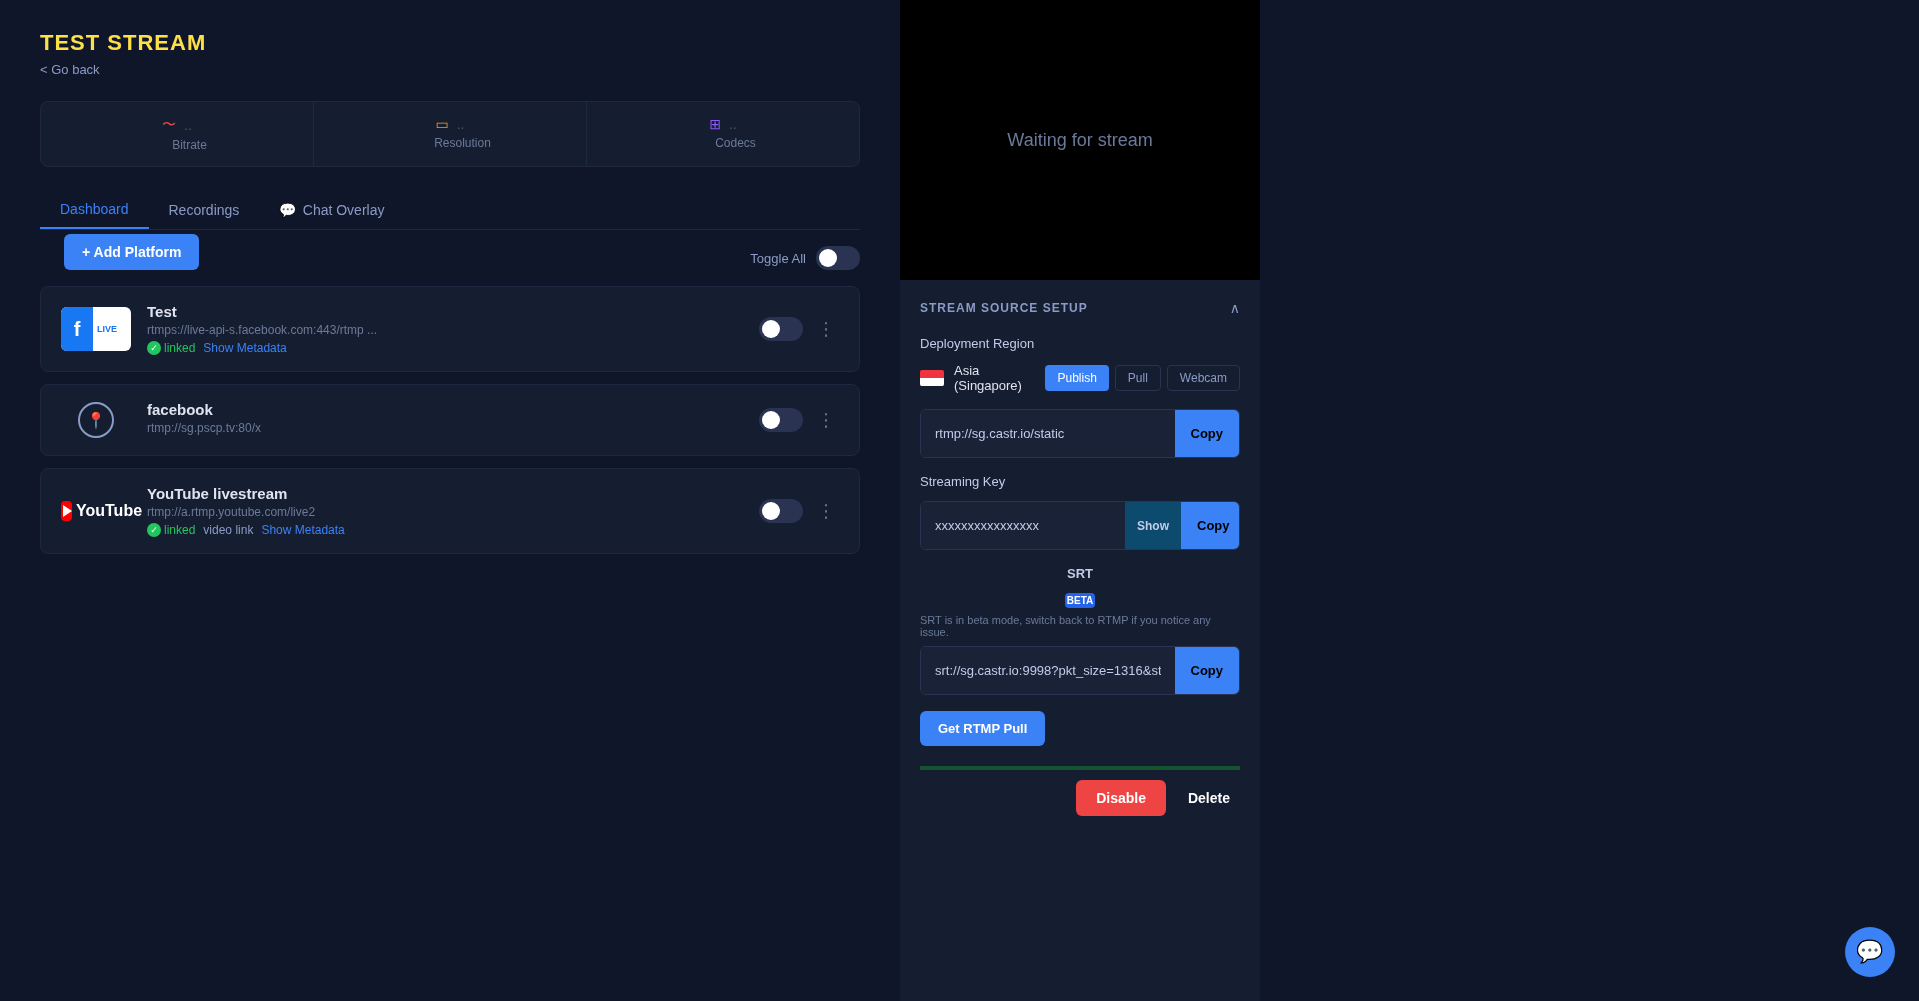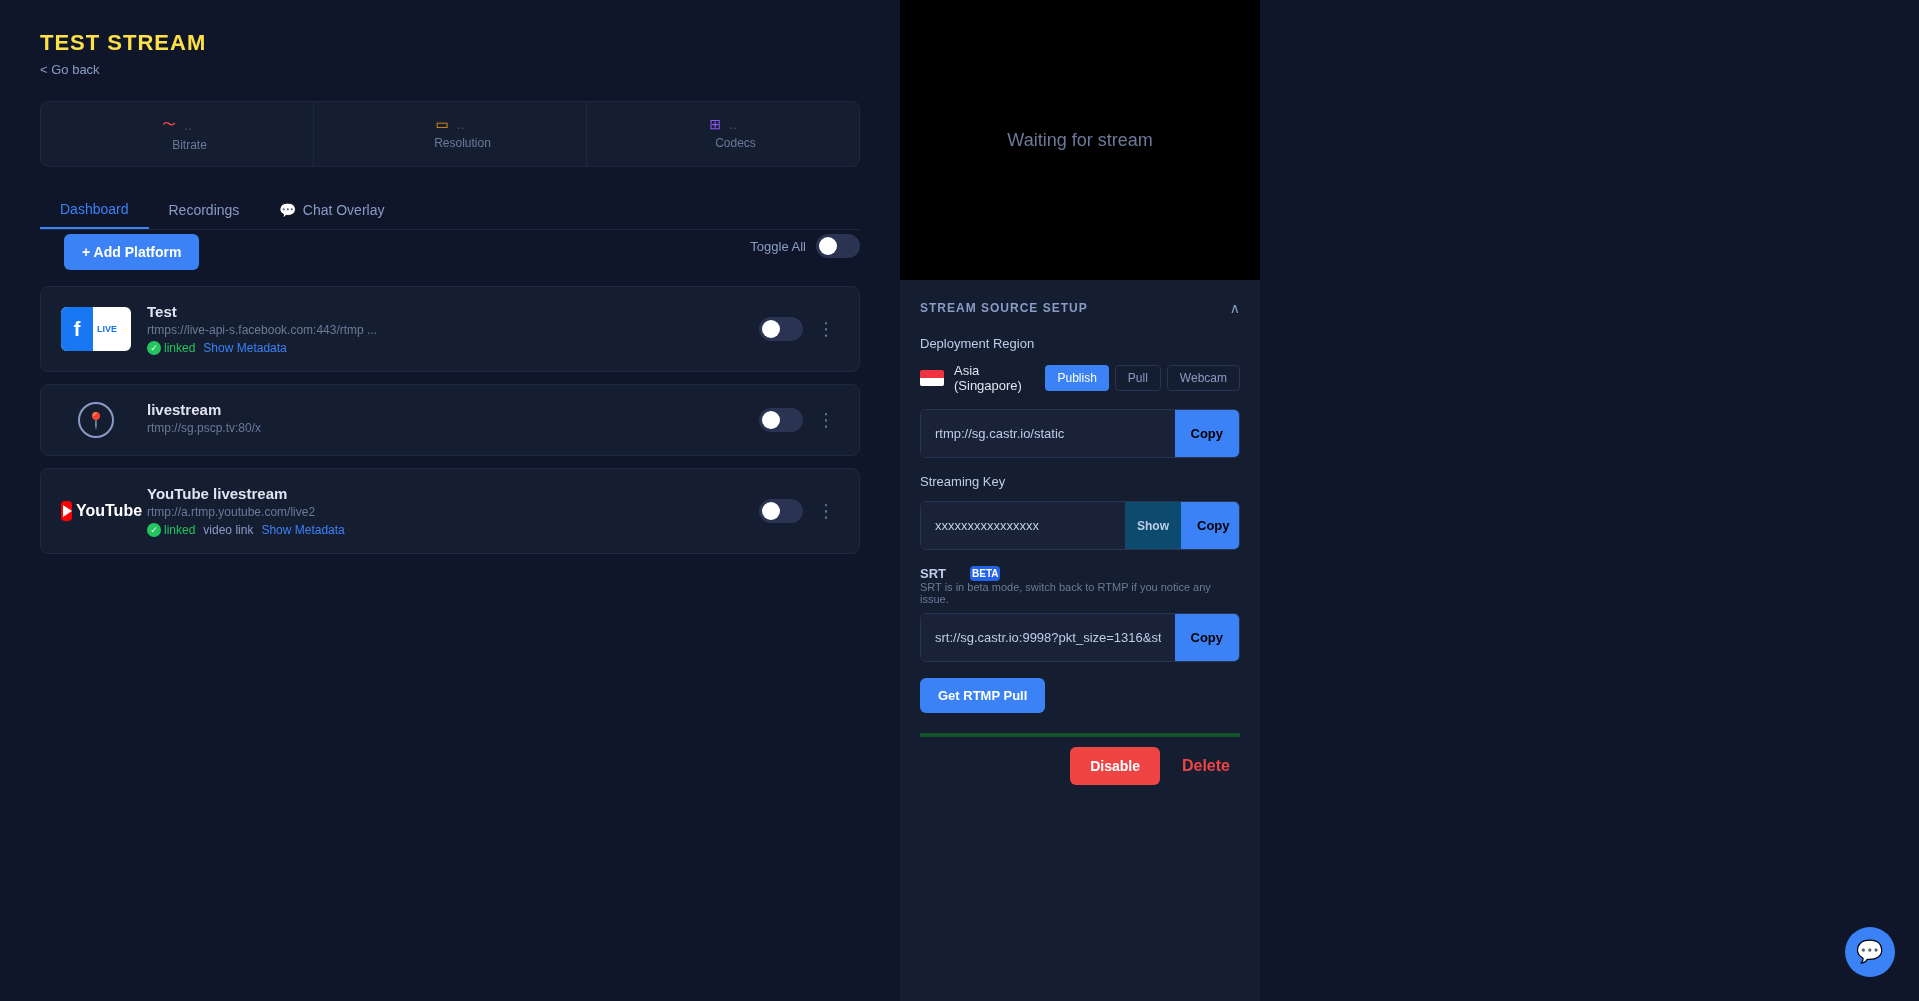--- a/index.html
+++ b/index.html
@@ -83,21 +83,21 @@
       gap: 6px;
     }
     .tab.active {
       color: #3b82f6;
       border-bottom: 2px solid #3b82f6;
     }
 
     
     .platform-controls {
       display: flex;
-      align-items: flex-start;
+      align-items: flex-end;
       justify-content: space-between;
       margin-bottom: 16px;
       padding-left: 24px;
     }
 
     .add-platform-btn {
       background: #3b82f6;
       color: white;
       border: none;
       padding: 10px 18px;
@@ -370,21 +370,23 @@
       padding: 0 12px;
       font-size: 12px;
       font-weight: 600;
       cursor: pointer;
     }
 
     .srt-section { margin-bottom: 16px; }
     .srt-header {
       display: flex;
       align-items: center;
-      gap: 24px;
+      gap: 12px;
+      margin-bottom: 6px;
+      flex-direction: column;
     }
     .srt-label {
       font-size: 13px;
       color: #c0cce8;
       font-weight: 600;
     }
     .beta-badge {
       background: #2563eb;
       color: white;
       font-size: 10px;
@@ -422,24 +424,24 @@
       color: white;
       border: none;
       padding: 10px 20px;
       border-radius: 6px;
       font-size: 14px;
       font-weight: 600;
       cursor: pointer;
     }
     .delete-btn {
       background: transparent;
-      color: #ef4444;
+      color: #ffffff;
       border: none;
       padding: 10px 10px;
-      font-size: 16px;
+      font-size: 14px;
       font-weight: 600;
       cursor: pointer;
     }
 
     
     .chat-bubble {
       position: fixed;
       bottom: 24px;
       right: 24px;
       width: 50px;
@@ -603,21 +605,21 @@
       <button class="toggle-switch"></button>
       <span class="three-dots">⋮</span>
     </div>
   </div>
 
   <div class="platform-card">
     <div style="width:70px;display:flex;align-items:center;justify-content:center;">
       <div class="periscope-icon">📍</div>
     </div>
     <div class="platform-info">
-      <div class="platform-name">livestream</div>
+      <div class="platform-name">facebook</div>
       <div class="platform-url">rtmp://sg.pscp.tv:80/x</div>
     </div>
     <div class="platform-actions">
       <button class="toggle-switch"></button>
       <span class="three-dots">⋮</span>
     </div>
   </div>
 
   <div class="platform-card">
     <div class="yt-container">

